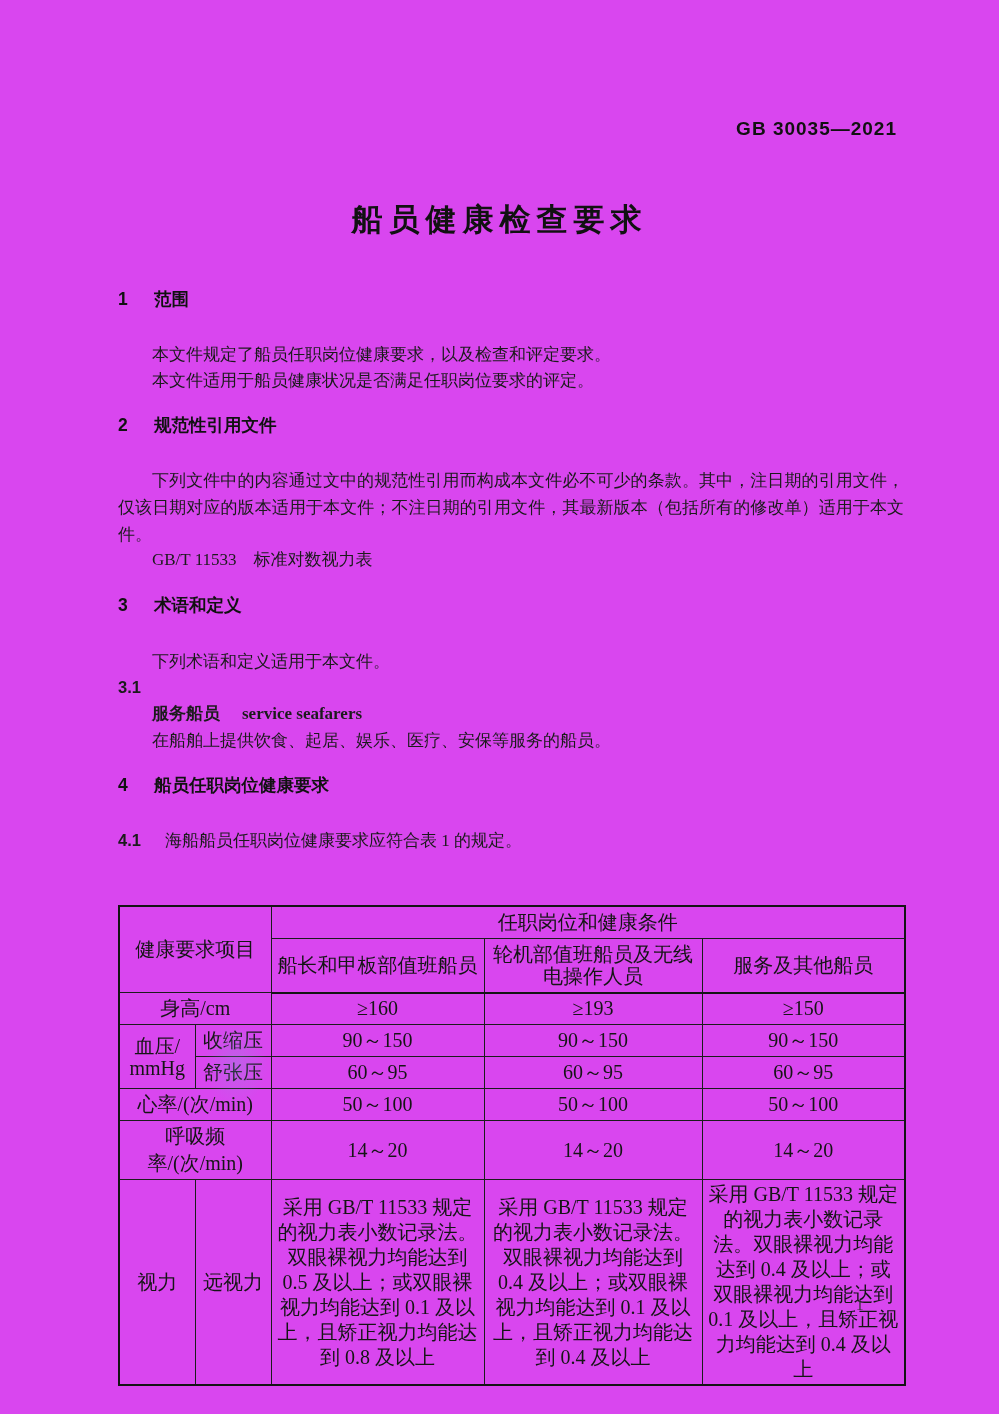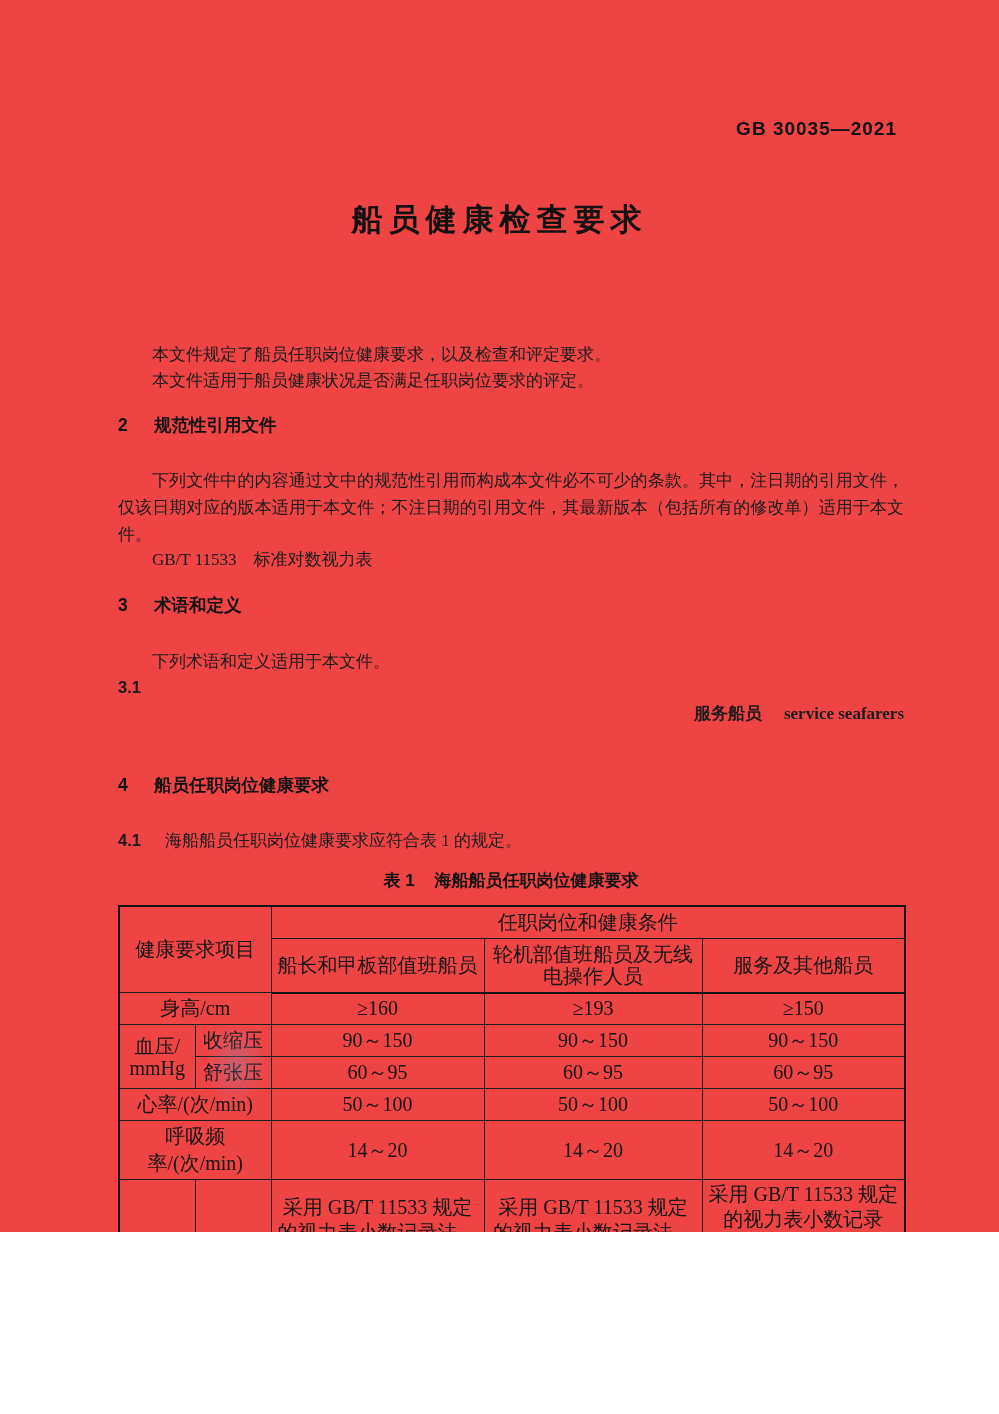--- a/index.html
+++ b/index.html
@@ -1,18 +1,18 @@
 <!DOCTYPE html>
 <html><head>
 <meta charset="utf-8">
 <style>
   * { margin:0; padding:0; box-sizing:border-box; }
   html,body { background:#ffffff; }
   .page {
-    position:relative; width:999px; height:1232px; background:#ef4444;
+    position:relative; width:999px; height:1414px; background:#d946ef;
     color:#1b1b1b; overflow:hidden;
     font-family:"Liberation Serif","DejaVu Serif",serif;
   }
   .abs { position:absolute; left:118px; width:786px; }
   .doc-code {
     position:absolute; top:118px; right:102px;
     font-family:"Liberation Sans","DejaVu Sans",sans-serif;
     font-weight:700; font-size:19px; letter-spacing:1px; color:#111;
   }
   .doc-title {
@@ -21,21 +21,21 @@
     font-weight:700; font-size:31px; letter-spacing:6px; color:#111;
   }
   .heading {
     font-family:"Liberation Sans","DejaVu Sans",sans-serif;
     font-weight:700; font-size:17.5px; line-height:24px; color:#111;
   }
   .h-num { display:inline-block; min-width:12px; margin-right:24px; }
   .body { font-size:17px; line-height:27px; }
   .indent { text-indent:34px; }
   .justify { text-align:justify; }
-  .pad-indent { padding-left:34px;text-align:right; }
+  .pad-indent { padding-left:34px; }
   .clause-num {
     font-family:"Liberation Sans","DejaVu Sans",sans-serif;
     font-weight:700; font-size:16.5px; margin-right:24px;
   }
   .term-cn {
     font-family:"Liberation Sans","DejaVu Sans",sans-serif;
     font-weight:700; font-size:17px;
   }
   .term-en { font-weight:700; font-size:17px; margin-left:22px; }
   .tbl-caption {
@@ -76,50 +76,51 @@
 </style>
 </head>
 <body>
 
 <div class="page">
 
   <div class="doc-code">GB 30035—2021</div>
 
   <div class="doc-title">船员健康检查要求</div>
 
+  <div class="abs heading" style="top:287px">
+    <span class="h-num">1</span><span>范围</span>
+  </div>
   <p class="abs body indent" style="top:341px">本文件规定了船员任职岗位健康要求，以及检查和评定要求。</p>
   <p class="abs body indent" style="top:367px">本文件适用于船员健康状况是否满足任职岗位要求的评定。</p>
 
   <div class="abs heading" style="top:413px">
     <span class="h-num">2</span><span>规范性引用文件</span>
   </div>
   <p class="abs body indent justify" style="top:467px">下列文件中的内容通过文中的规范性引用而构成本文件必不可少的条款。其中，注日期的引用文件，仅该日期对应的版本适用于本文件；不注日期的引用文件，其最新版本（包括所有的修改单）适用于本文件。</p>
   <p class="abs body indent" style="top:546px">GB/T 11533　标准对数视力表</p>
 
   <div class="abs heading" style="top:593px">
     <span class="h-num">3</span><span>术语和定义</span>
   </div>
   <p class="abs body indent" style="top:648px">下列术语和定义适用于本文件。</p>
   <div class="abs body" style="top:674px">
     <span class="clause-num" style="margin-right:0">3.1</span>
   </div>
   <div class="abs body pad-indent" style="top:700px">
     <span class="term-cn">服务船员</span><span class="term-en">service seafarers</span>
   </div>
+  <p class="abs body pad-indent" style="top:727px">在船舶上提供饮食、起居、娱乐、医疗、安保等服务的船员。</p>
 
   <div class="abs heading" style="top:773px">
     <span class="h-num">4</span><span>船员任职岗位健康要求</span>
   </div>
   <div class="abs body" style="top:827px">
     <span class="clause-num">4.1</span><span>海船船员任职岗位健康要求应符合表 1 的规定。</span>
   </div>
 
-  <div class="tbl-caption">
-    <span class="cap-num">表 1</span><span>海船船员任职岗位健康要求</span>
-  </div>
 
   <table class="t1">
     <colgroup>
       <col style="width:76px">
         <col style="width:76px">
         <col style="width:213px">
         <col style="width:218px">
         <col style="width:203px">
     </colgroup>
     <tbody>

